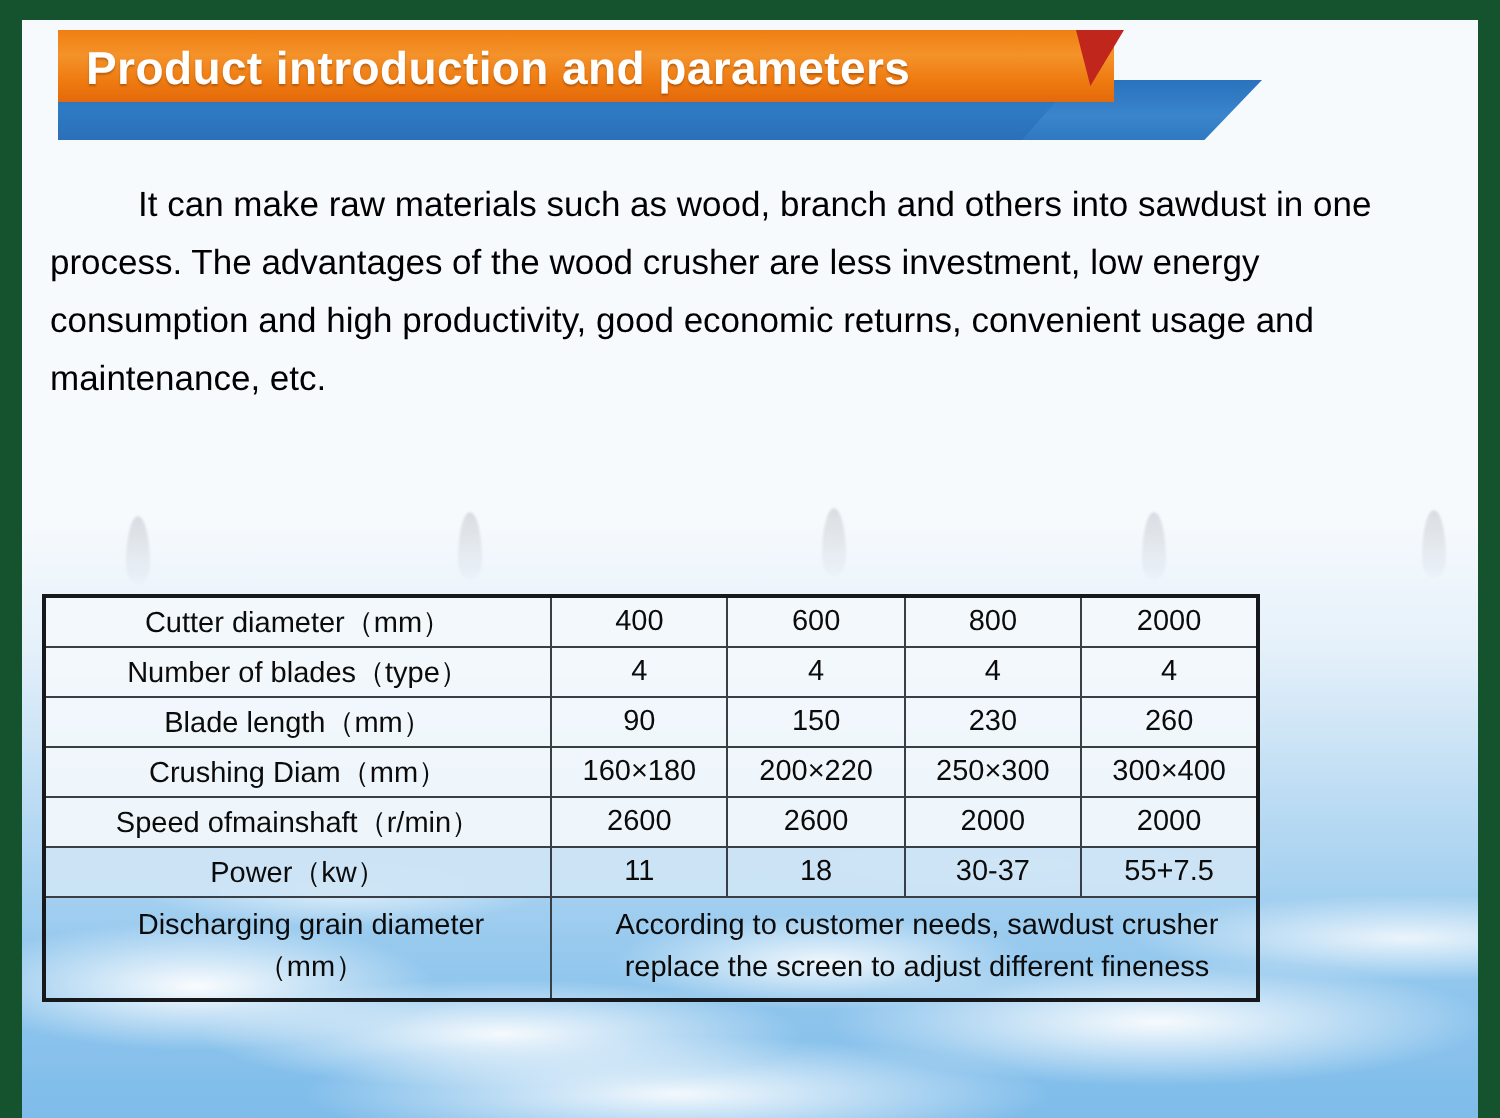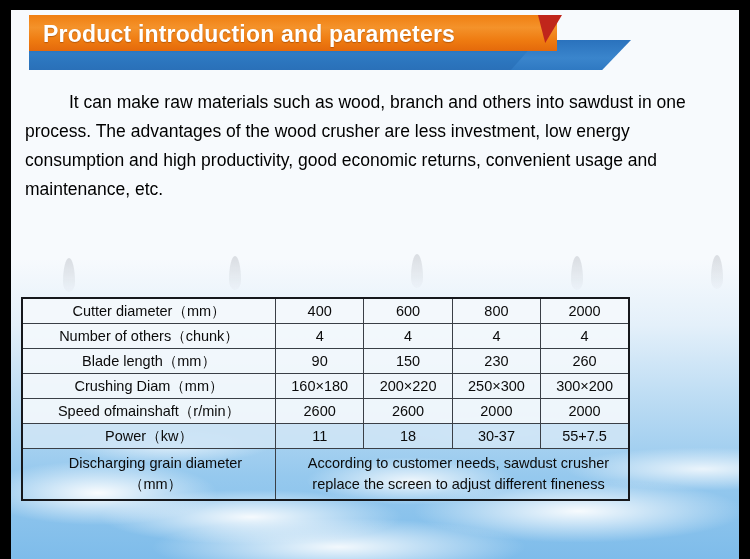--- a/index.html
+++ b/index.html
@@ -11,21 +11,21 @@
     height: 559px;
     overflow: hidden;
     font-family: "Liberation Sans", sans-serif;
   }
 
   
   #page {
     position: relative;
     width: 750px;
     height: 559px;
-    background: #000000;
+    background: #14532d;
     overflow: hidden;
     box-sizing: border-box;
   }
 
   
   #canvas {
     position: absolute;
     left: 11px;
     top: 10px;
     width: 728px;
@@ -228,41 +228,41 @@
 
         <tr>
           <td class="label">Cutter diameter（mm）</td>
           <td>400</td>
           <td>600</td>
           <td>800</td>
           <td>2000</td>
         </tr>
 
         <tr>
-          <td class="label">Number of others（chunk）</td>
+          <td class="label">Number of blades（type）</td>
           <td>4</td>
           <td>4</td>
           <td>4</td>
           <td>4</td>
         </tr>
 
         <tr>
           <td class="label">Blade length（mm）</td>
           <td>90</td>
           <td>150</td>
           <td>230</td>
           <td>260</td>
         </tr>
 
         <tr>
           <td class="label">Crushing Diam（mm）</td>
           <td>160×180</td>
           <td>200×220</td>
           <td>250×300</td>
-          <td>300×200</td>
+          <td>300×400</td>
         </tr>
 
         <tr>
           <td class="label">Speed ofmainshaft（r/min）</td>
           <td>2600</td>
           <td>2600</td>
           <td>2000</td>
           <td>2000</td>
         </tr>
 

